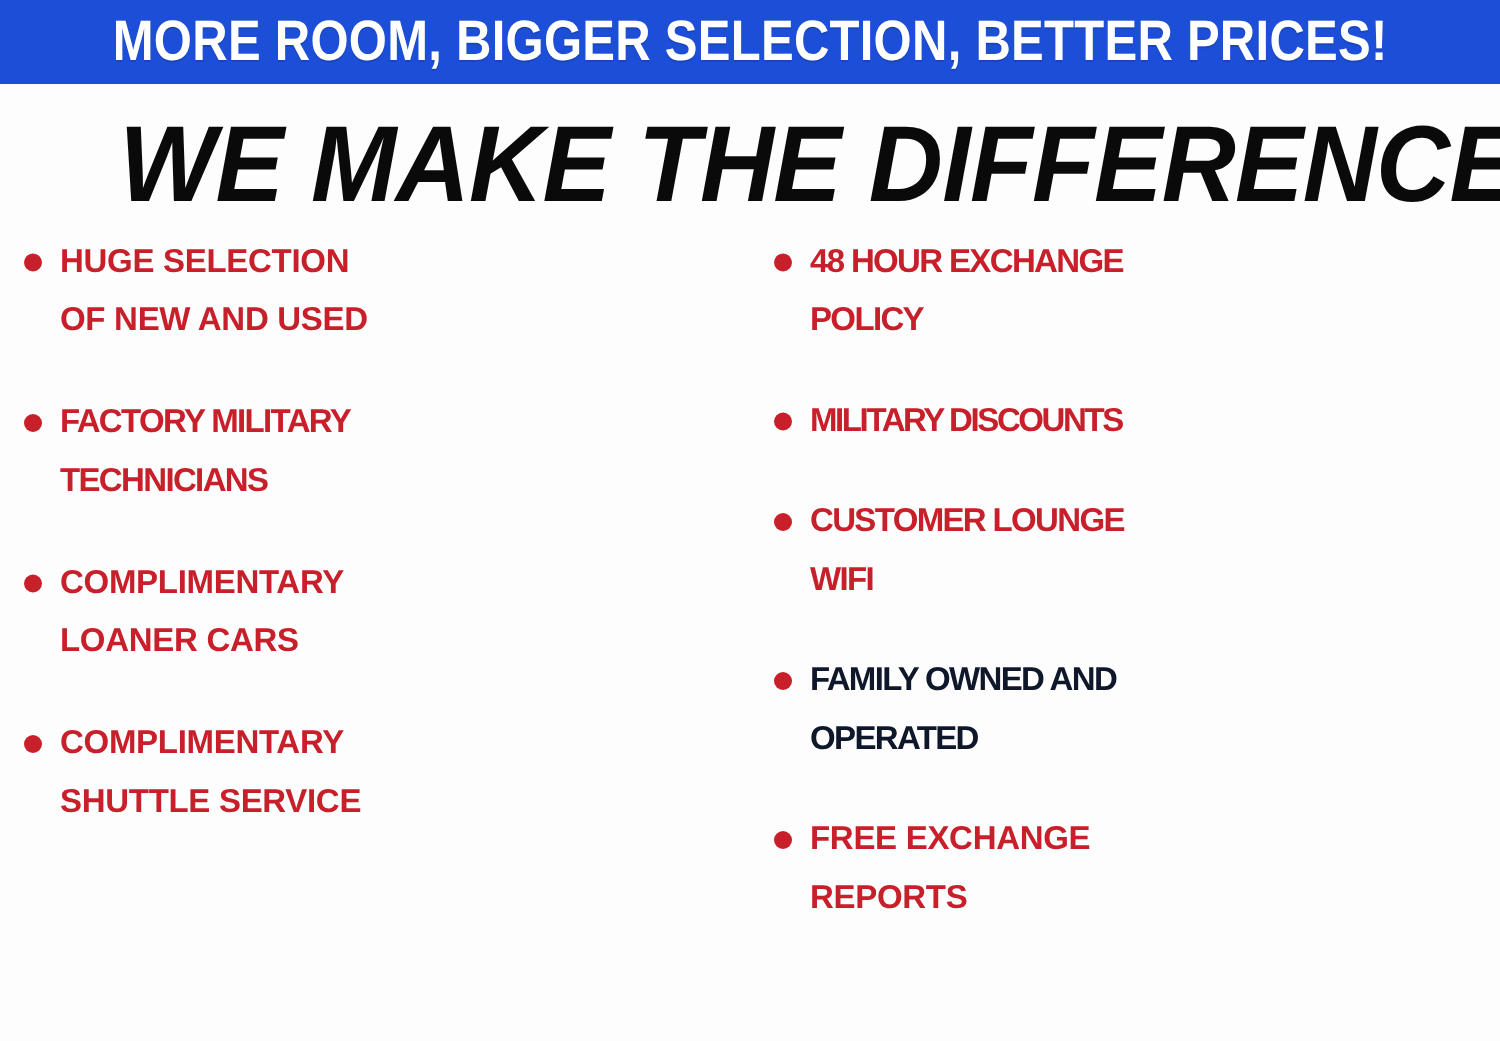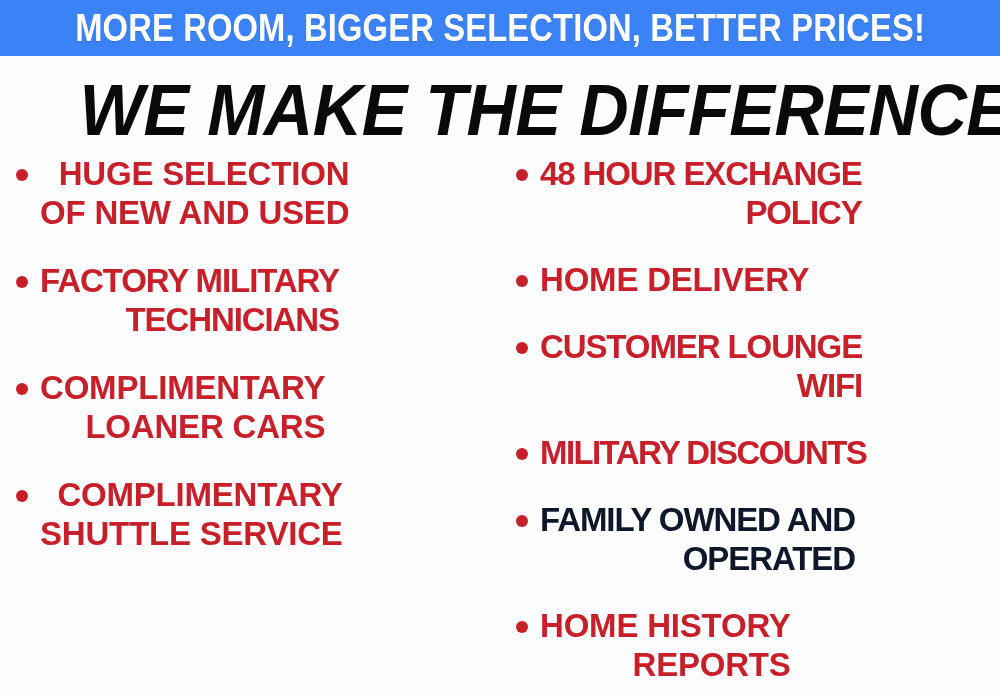--- a/index.html
+++ b/index.html
@@ -114,39 +114,38 @@
     border-radius: 50%;
     background: #c8202a;
     margin-top: 15px;
     margin-right: 12px;
   }
 
   .bullet-text {
     color: #c8202a;
     font-family: "Liberation Sans", sans-serif;
     font-weight: bold;
-    font-size: 33px;
+    font-size: 22px;
     line-height: 39px;
     letter-spacing: -0.2px;
     white-space: pre-line;
-    text-align: right;
   }
   .bullet-text.tight {
     letter-spacing: -1.1px;
   }
   .bullet-text.tighter {
     letter-spacing: -1.6px;
   }
 </style>
 </head>
 <body>
 
 <div id="ad" style="background: rgb(253, 253, 253);">
 
-  <div class="banner" style="background: #3b82f6;">
+  <div class="banner" style="background: #1d4ed8;">
     <div class="banner-text" style="color: rgb(255, 255, 255);">MORE ROOM, BIGGER SELECTION, BETTER PRICES!</div>
   </div>
 
   <div class="headline">
     <div class="headline-text" style="color: rgb(10, 10, 10);">WE MAKE THE DIFFERENCE</div>
   </div>
 
   <div class="columns">
 
     <div class="col col-left">
@@ -179,45 +178,41 @@
     </div>
 
     <div class="col col-right">
 
       <div class="bullet-row">
         <span class="dot" style="background: rgb(200, 32, 42);"></span>
         <span class="bullet-text tight" style="color: rgb(200, 32, 42);">48 HOUR EXCHANGE
 POLICY</span>
       </div>
 
-      <div class="bullet-row">
-        <span class="dot" style="background: rgb(200, 32, 42);"></span>
-        <span class="bullet-text" style="color: rgb(200, 32, 42);">HOME DELIVERY</span>
+
+      <div class="bullet-row">
+        <span class="dot" style="background: rgb(200, 32, 42);"></span>
+        <span class="bullet-text tighter" style="color: rgb(200, 32, 42);">MILITARY DISCOUNTS</span>
       </div>
 
       <div class="bullet-row">
         <span class="dot" style="background: rgb(200, 32, 42);"></span>
         <span class="bullet-text tight" style="color: rgb(200, 32, 42);">CUSTOMER LOUNGE
 WIFI</span>
       </div>
 
       <div class="bullet-row">
         <span class="dot" style="background: rgb(200, 32, 42);"></span>
-        <span class="bullet-text tighter" style="color: rgb(200, 32, 42);">MILITARY DISCOUNTS</span>
-      </div>
-
-      <div class="bullet-row">
-        <span class="dot" style="background: rgb(200, 32, 42);"></span>
         <span class="bullet-text tight" style="color: #0f172a;">FAMILY OWNED AND
 OPERATED</span>
       </div>
 
       <div class="bullet-row">
         <span class="dot" style="background: rgb(200, 32, 42);"></span>
-        <span class="bullet-text" style="color: rgb(200, 32, 42);">HOME HISTORY
+        <span class="bullet-text" style="color: rgb(200, 32, 42);">FREE EXCHANGE
 REPORTS</span>
       </div>
 
     </div>
 
   </div>
 
 </div>
 
 </body></html>

